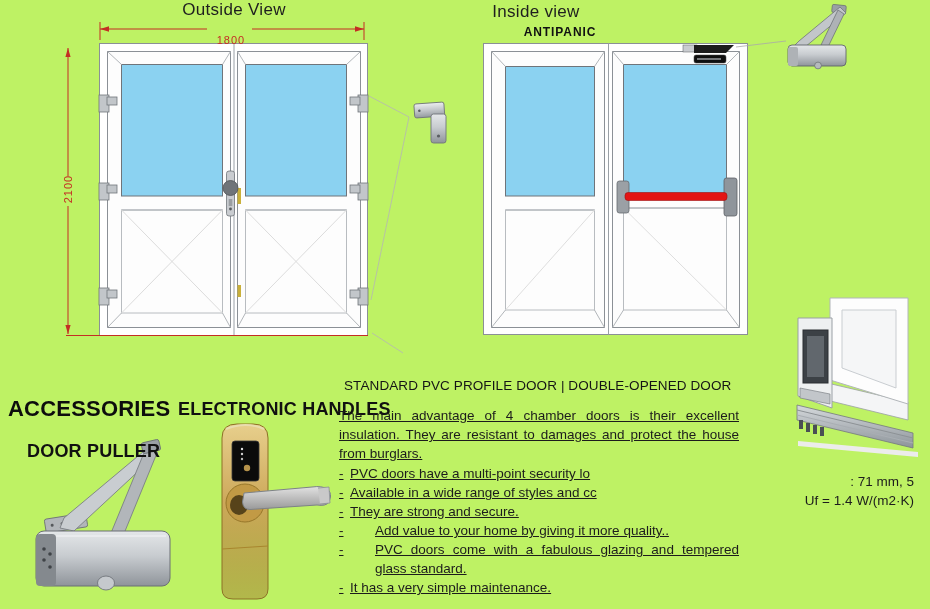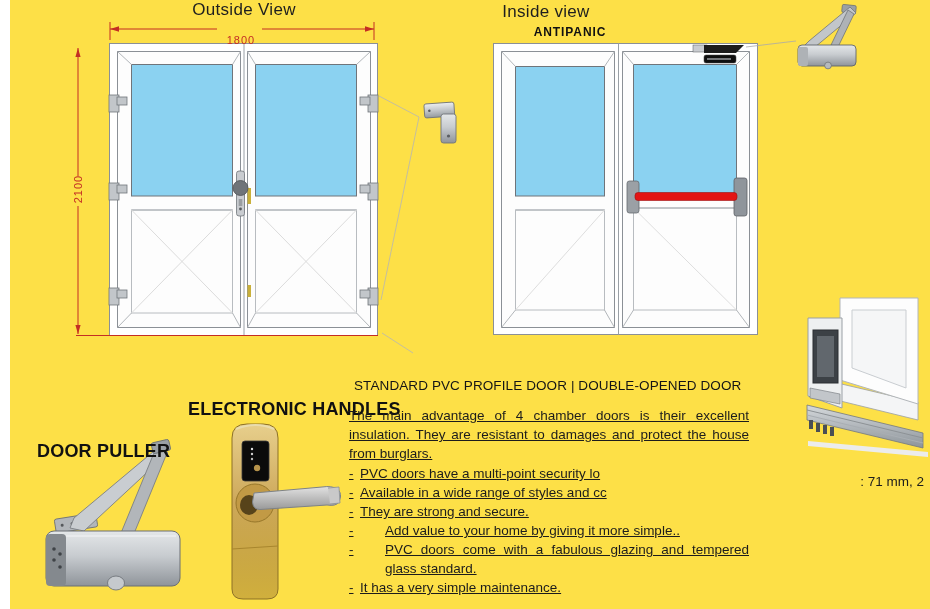--- a/index.html
+++ b/index.html
@@ -1,21 +1,21 @@
 <!DOCTYPE html>
 <html><head>
 <meta charset="utf-8">
 <style>
   * { margin:0; padding:0; box-sizing:border-box; }
   html,body { background:#fff; }
   body {
     width:930px; height:609px; position:relative; overflow:hidden;
     font-family:"Liberation Sans", sans-serif; color:#1a1a1a;
   }
-  .page { position:absolute; inset:0; background:#fde047;margin-left:10px; }
+  .page { position:absolute; inset:0; background:#bef264; }
   svg.art { position:absolute; left:0; top:0; }
   .abs { position:absolute; }
 
   .view-title { font-size:17px; color:#1f1f1f; text-align:center; letter-spacing:.3px; }
   .antipanic  { font-size:12px; font-weight:bold; text-align:center; letter-spacing:.9px; color:#111; }
 
   .dim { color:#c42e24; font-size:11px; letter-spacing:1px; text-align:center; }
   .dim-v { transform:rotate(-90deg); }
 
   .accessories-title { font-size:22px; font-weight:800; letter-spacing:.2px; color:#0d0d0d; }
@@ -266,20 +266,21 @@
   <div class="abs view-title" style="left:99px; top:0px; width:270px;">Outside View</div>
 
   <div class="abs dim" style="left:208px; top:34px; width:46px;">1800</div>
 
   <div class="abs dim dim-v" style="left:46px; top:183px; width:44px;">2100</div>
 
   <div class="abs view-title" style="left:446px; top:2px; width:180px;">Inside view</div>
 
   <div class="abs antipanic" style="left:470px; top:25px; width:180px;">ANTIPANIC</div>
 
+  <div class="abs accessories-title" style="left:8px; top:396px;">ACCESSORIES</div>
 
   <div class="abs part-label" style="left:27px; top:441px;">DOOR PULLER</div>
 
   <div class="abs part-label" style="left:178px; top:399px;">ELECTRONIC HANDLES</div>
 
   <div class="abs desc-heading" style="left:344px; top:378px;">STANDARD PVC PROFILE DOOR | DOUBLE-OPENED DOOR</div>
 
   <div class="abs desc-body" style="left:339px; top:406px;text-decoration:underline;">
     <div class="desc-intro">The main advantage of 4 chamber doors is their excellent insulation. They are resistant to damages and protect the house from burglars.</div>
     <div class="bullets">
@@ -290,30 +291,31 @@
       <div class="b-line">
         <span class="dash-n">-</span>
         <span class="txt">Available in a wide range of styles and cc</span>
       </div>
       <div class="b-line">
         <span class="dash-n">-</span>
         <span class="txt">They are strong and secure.</span>
       </div>
       <div class="b-line">
         <span class="dash-w">-</span>
-        <span class="txt">Add value to your home by giving it more simple..</span>
+        <span class="txt">Add value to your home by giving it more quality..</span>
       </div>
       <div class="b-line">
         <span class="dash-w">-</span>
         <span class="txt just">PVC doors come with a fabulous glazing and tempered glass standard.</span>
       </div>
       <div class="b-line">
         <span class="dash-n">-</span>
         <span class="txt">It has a very simple maintenance.</span>
       </div>
     </div>
   </div>
 
   <div class="abs specs" style="left:640px; top:473px;">
-    <div>: 71 mm, 2</div>
+    <div>: 71 mm, 5</div>
+    <div>Uf = 1.4 W/(m2·K)</div>
   </div>
 
 </div>
 
 </body></html>

